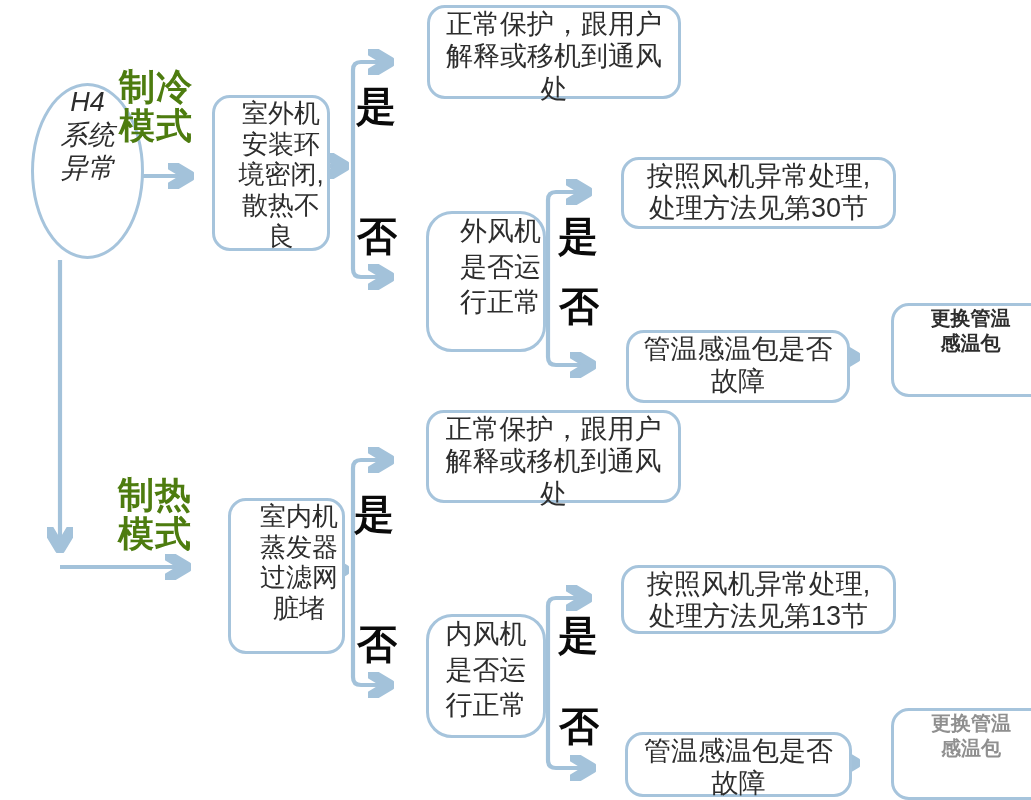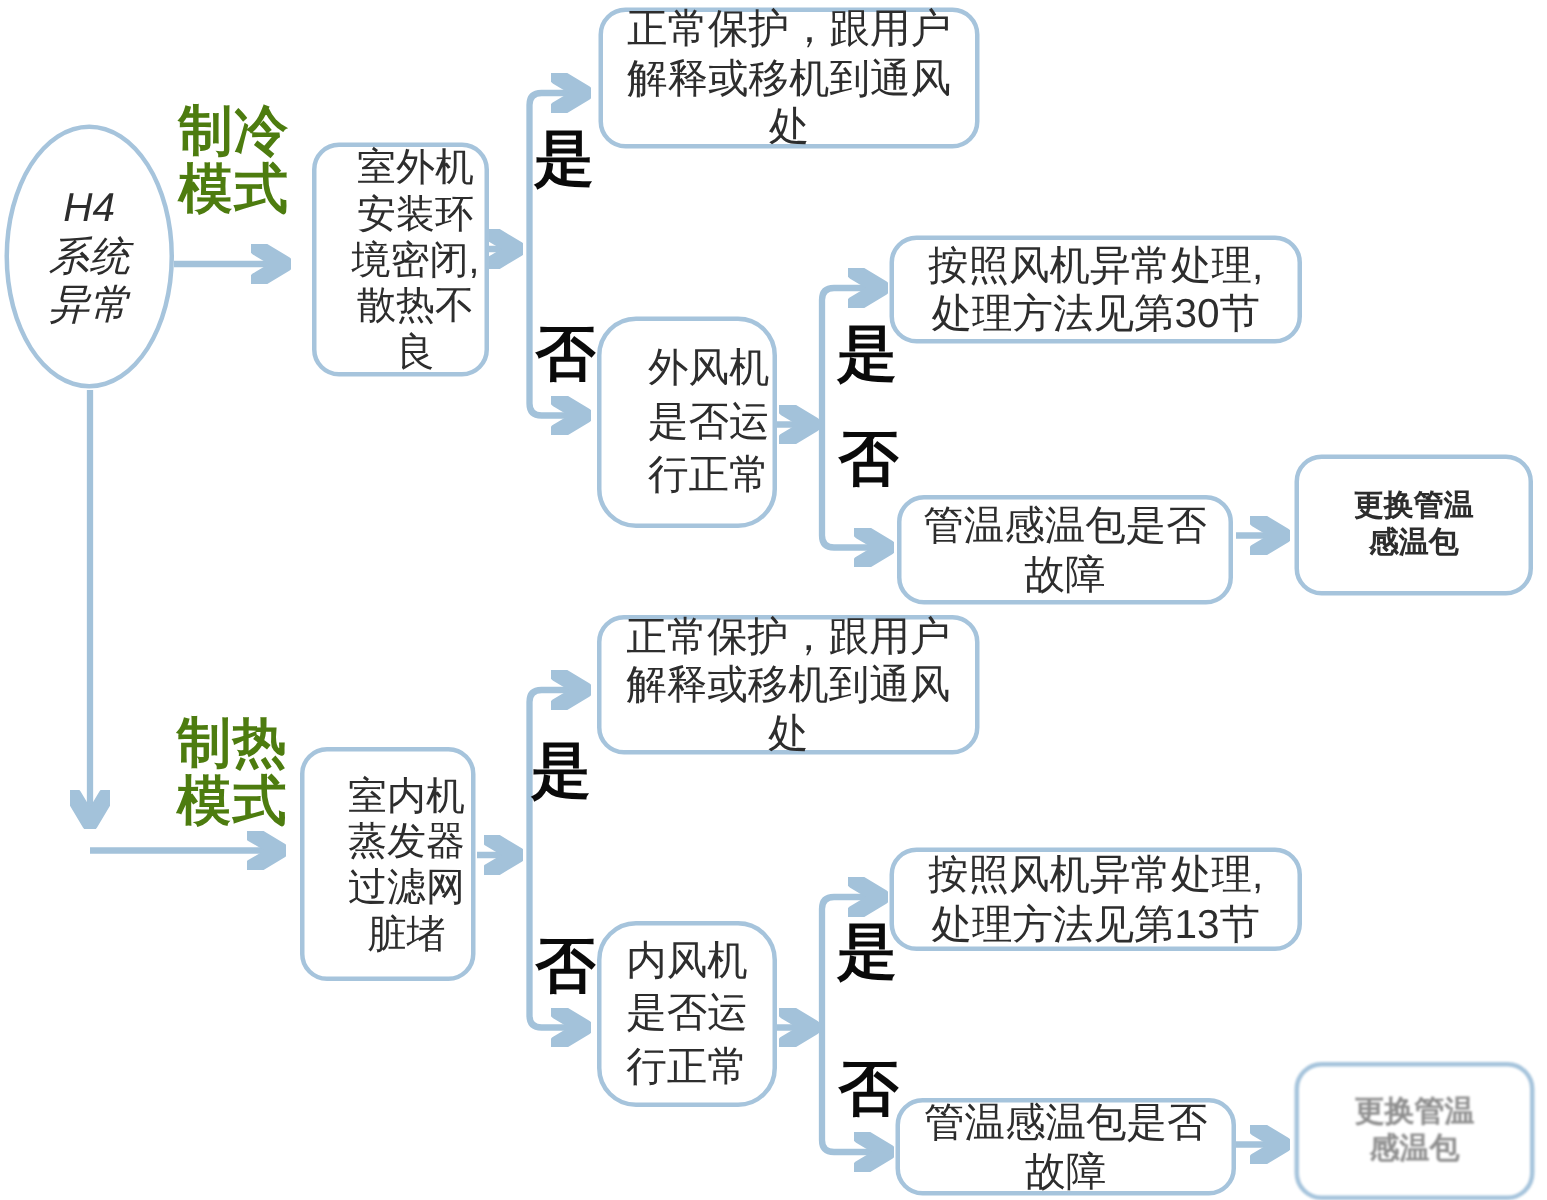--- a/index.html
+++ b/index.html
@@ -11,23 +11,24 @@
     overflow:hidden;
   }
   .connectors{position:absolute;left:0;top:0;width:1031px;height:800px;}
   .connectors path{fill:none;stroke:#a3c2da;stroke-width:4.2;}
   .node{
     position:absolute;
     box-sizing:border-box;
     border:3.5px solid #a6c4dc;
     border-radius:18px;
     background:#ffffff;
-    display:flex;align-items:center;justify-content:center;
+    display:flex;align-items:flex-start;justify-content:center;
     text-align:center;
     color:#2d2d2d;
+    margin-left:28px;
   }
   .node span{white-space:pre-line;display:block;}
   .node.small{font-size:26px;line-height:1.18;}
   .node.wide{font-size:27px;line-height:1.2;}
   .node.decision{font-size:27px;line-height:1.32;border-radius:26px;}
   .node.ellipse{border-radius:50%;font-size:27px;line-height:1.22;font-style:italic;}
   .node.result{font-size:20px;line-height:1.25;font-weight:bold;}
   .node.faded{color:#8f8f8f;filter:blur(0.7px);}
   .mode-label{
     position:absolute;
@@ -74,21 +75,21 @@
     <span>H4
 系统
 异常</span>
   </div>
 
   <div class="mode-label" style="left:118px;top:68px;width:76px;">制冷
 模式</div>
   <div class="mode-label" style="left:116px;top:476px;width:78px;">制热
 模式</div>
 
-  <div class="node small" style="left:208px;top:95px;width:118px;height:156px;padding-left:20px;">
+  <div class="node small" style="left:184px;top:95px;width:118px;height:156px;padding-left:20px;">
     <span>室外机
 安装环
 境密闭,
 散热不
 良</span>
   </div>
 
   <div class="yn-label" style="left:356px;top:86px;">是</div>
   <div class="yn-label" style="left:357px;top:216px;">否</div>
 

